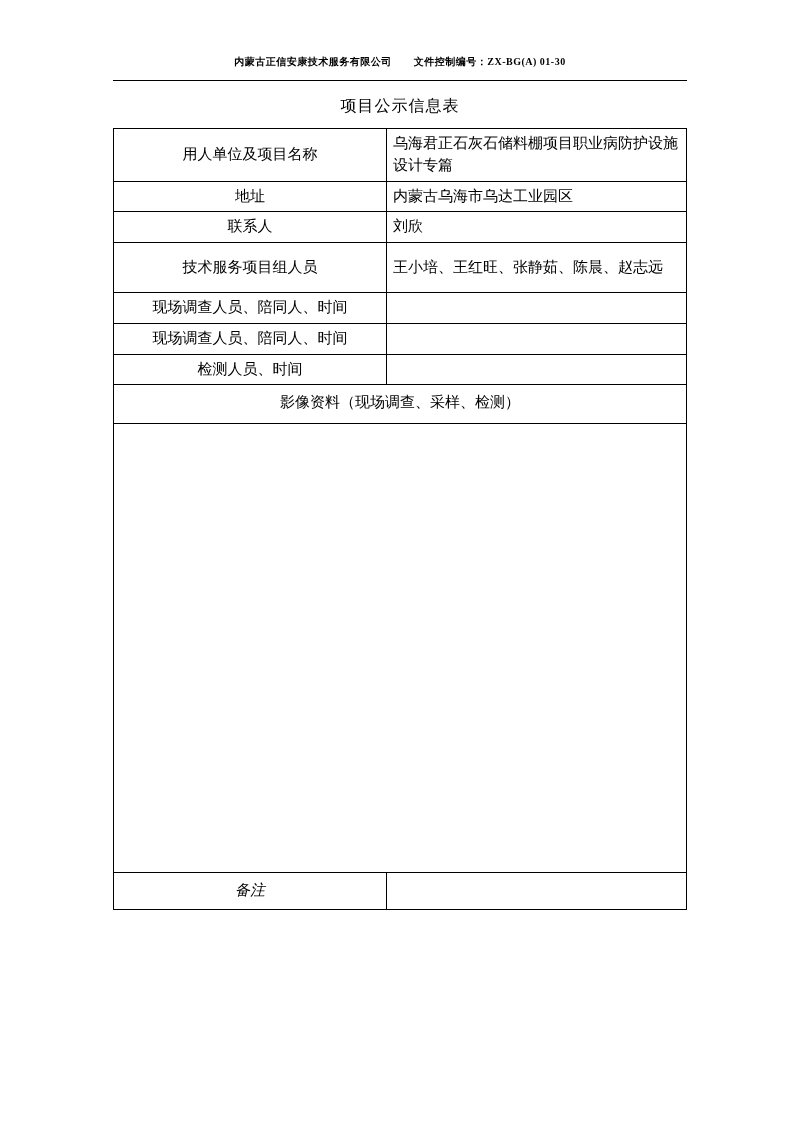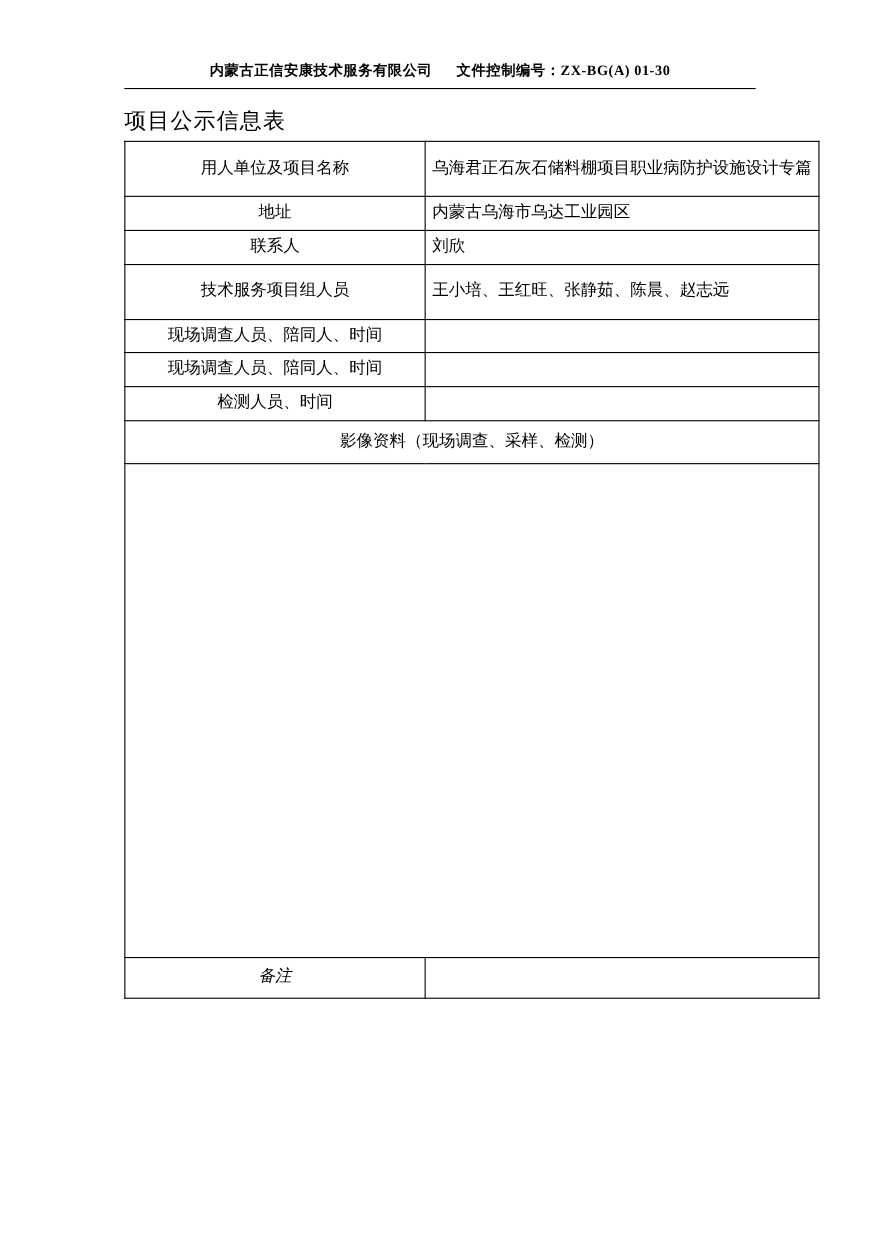--- a/index.html
+++ b/index.html
@@ -23,21 +23,21 @@
   }
 
   
   .header {
     position: absolute;
     left: 113px;
     top: 55px;
     width: 574px;
     text-align: center;
     font-weight: bold;
-    font-size: 13px;
+    font-size: 10px;
     letter-spacing: 0.5px;
     white-space: nowrap;
   }
   .header .hdr-company {
     font-family: "Liberation Serif", "DejaVu Serif", serif;
   }
   .header .hdr-doc {
     margin-left: 22px;
   }
   .header-rule {
@@ -48,35 +48,35 @@
     height: 0;
     border-top: 1.6px solid #000;
   }
 
   
   .doc-title {
     position: absolute;
     left: 113px;
     top: 96px;
     width: 574px;
-    text-align: left;
-    font-size: 20px;
+    text-align: center;
+    font-size: 16px;
     letter-spacing: 1px;
   }
 
   
   .tbl-wrap {
     position: absolute;
     left: 113px;
     top: 128px;
     width: 574px;
   }
   table.info {
     border-collapse: collapse;
-    width: 632px;
+    width: 574px;
     table-layout: fixed;
   }
   table.info td {
     border: 1px solid #000;
     font-size: 15px;
     padding: 4px 6px;
     vertical-align: middle;
     line-height: 1.45;
   }
   td.label {

